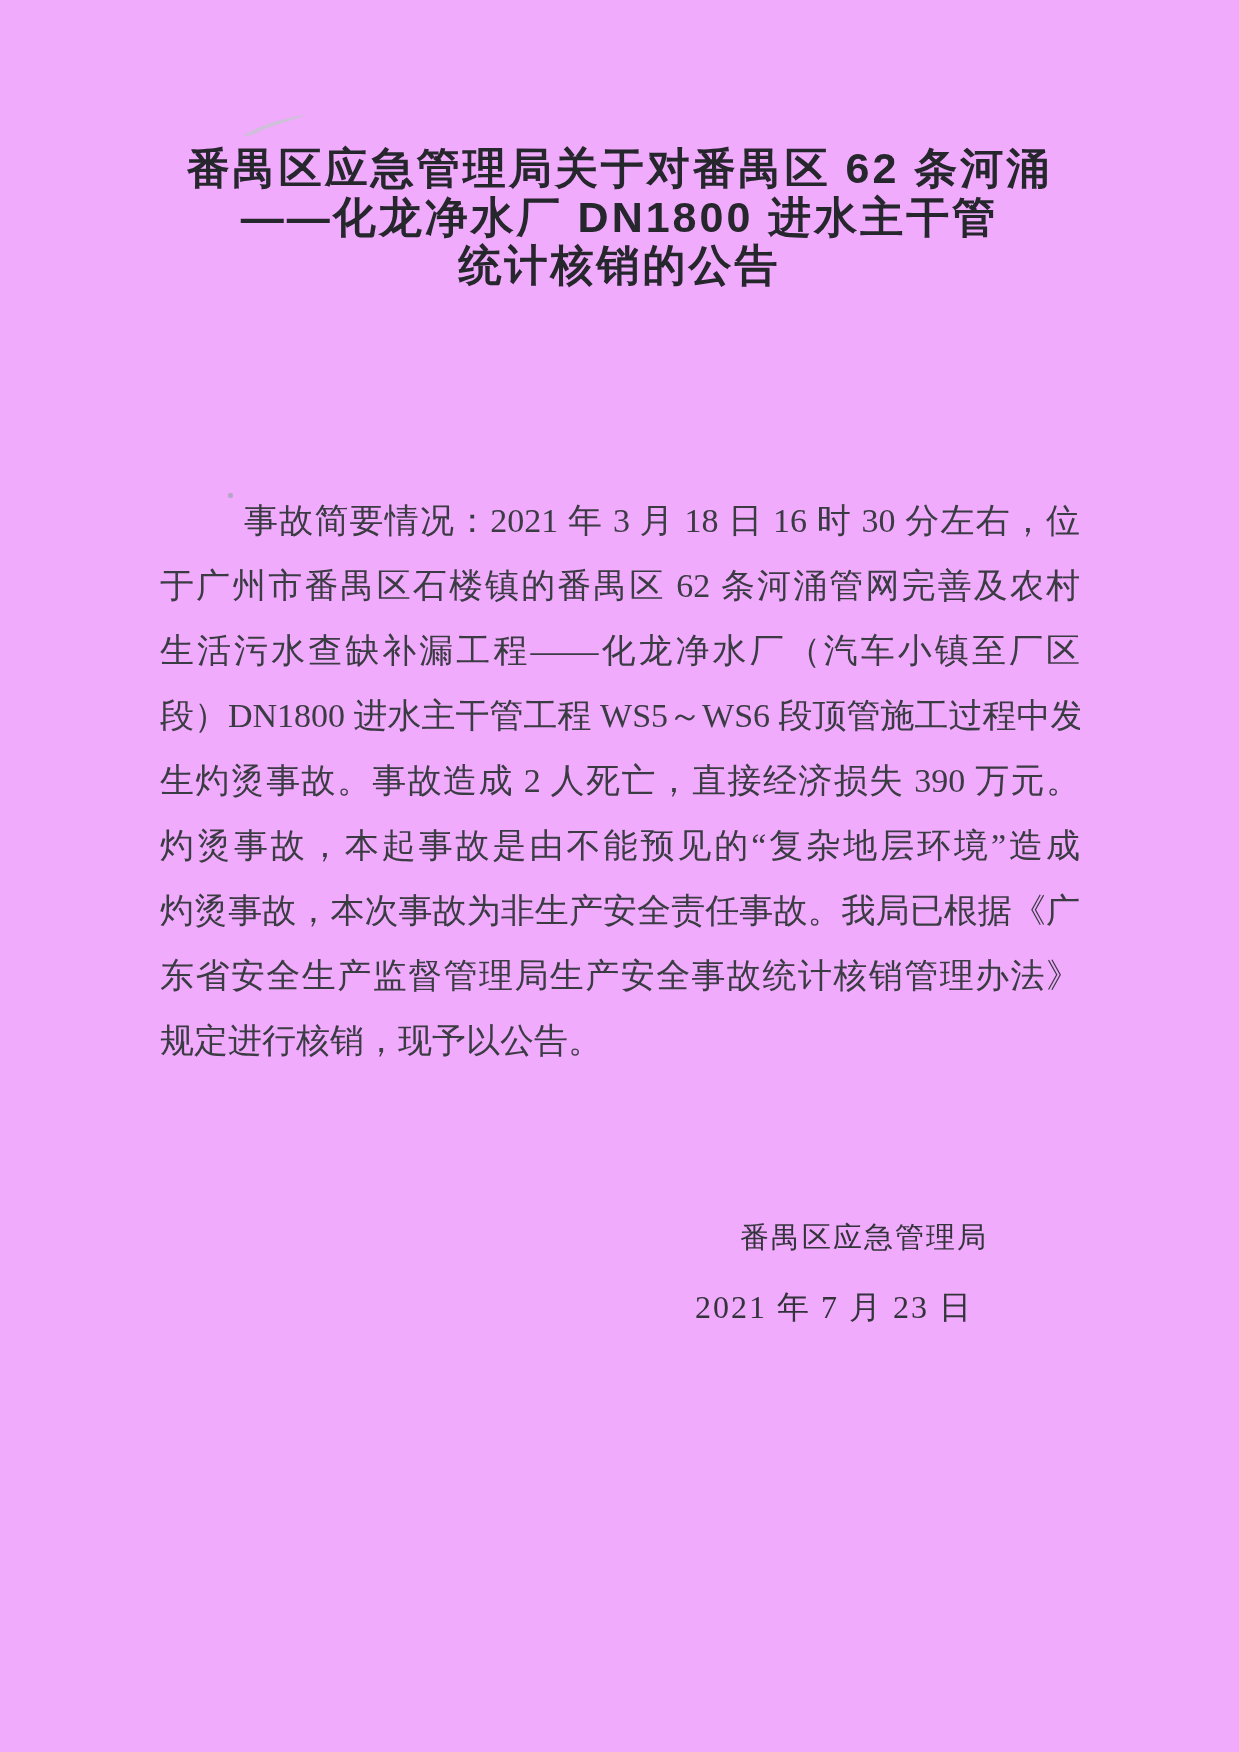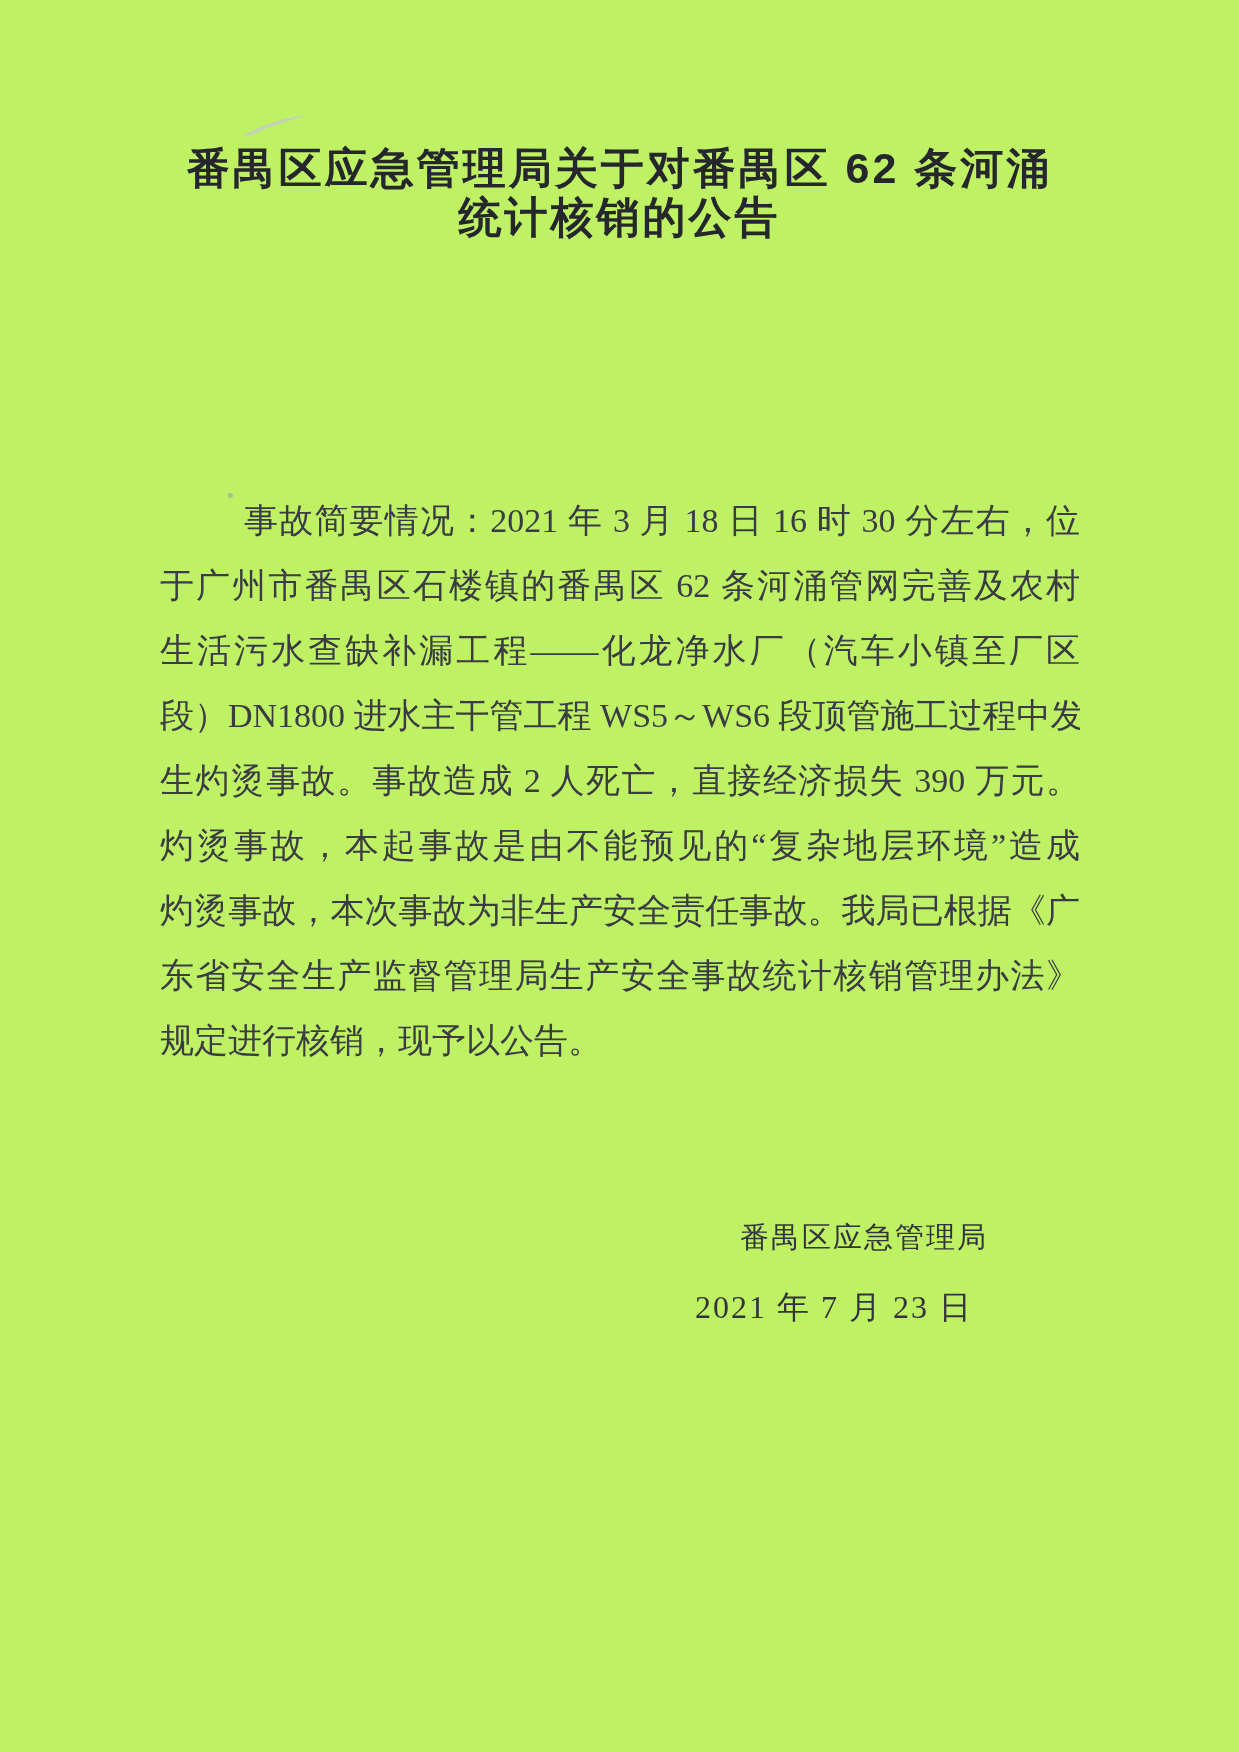--- a/index.html
+++ b/index.html
@@ -5,21 +5,21 @@
   html, body {
     margin: 0;
     padding: 0;
     background: #e8e8e8;
   }
   .page {
     position: relative;
     width: 1239px;
     height: 1752px;
     margin: 0 auto;
-    background: #bef264;
+    background: #f0abfc;
     overflow: hidden;
     font-family: "Liberation Serif", serif;
   }
 
   
   .smudge {
     position: absolute;
     left: 240px;
     top: 110px;
     width: 70px;
@@ -100,20 +100,21 @@
 
 <div class="page">
 
   <svg class="smudge" viewBox="0 0 70 30" xmlns="http://www.w3.org/2000/svg">
     <path d="M2 26 C 18 17, 40 8, 67 5 C 52 11, 30 15, 12 25 Z" fill="#c3c7cd" opacity="0.75"></path>
   </svg>
   <div class="speck"></div>
 
   <div class="title">
     <div class="title-line">番禺区应急管理局关于对番禺区 62 条河涌</div>
+    <div class="title-line">——化龙净水厂 DN1800 进水主干管</div>
     <div class="title-line">统计核销的公告</div>
   </div>
 
   <div class="doc-body">
     <div class="body-line first">事故简要情况：2021 年 3 月 18 日 16 时 30 分左右，位</div>
     <div class="body-line">于广州市番禺区石楼镇的番禺区 62 条河涌管网完善及农村</div>
     <div class="body-line">生活污水查缺补漏工程——化龙净水厂（汽车小镇至厂区</div>
     <div class="body-line">段）DN1800 进水主干管工程 WS5～WS6 段顶管施工过程中发</div>
     <div class="body-line">生灼烫事故。事故造成 2 人死亡，直接经济损失 390 万元。</div>
     <div class="body-line">灼烫事故，本起事故是由不能预见的“复杂地层环境”造成</div>

